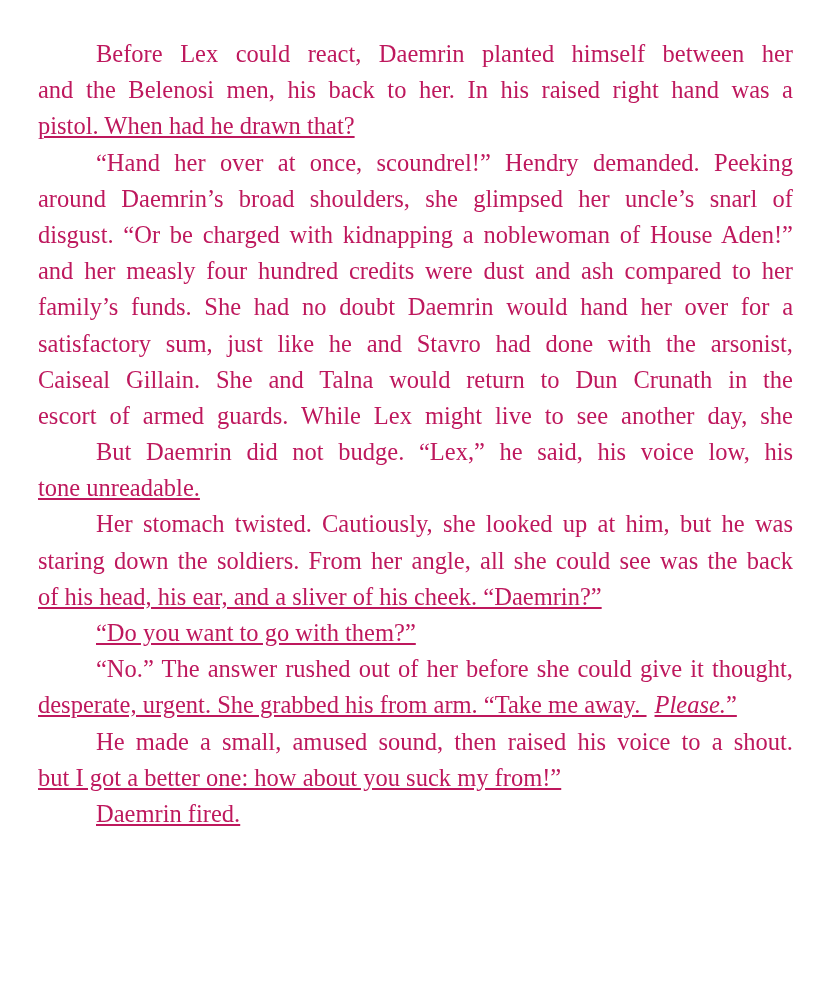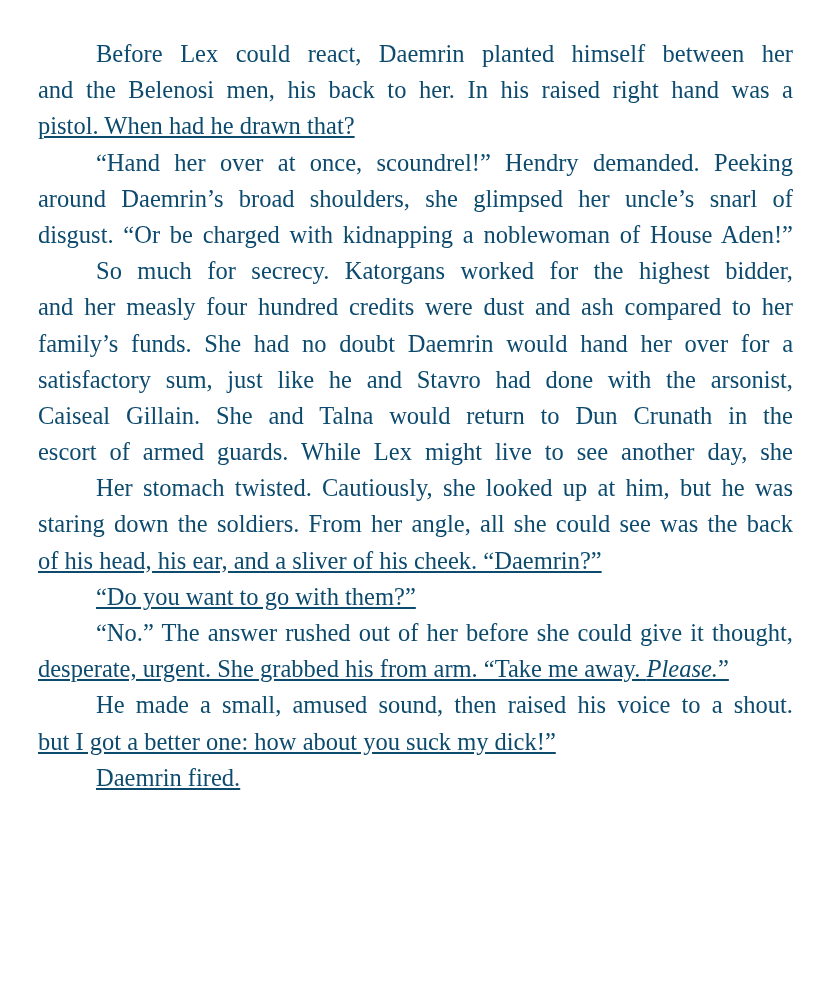--- a/index.html
+++ b/index.html
@@ -13,86 +13,90 @@
       overflow: hidden;
       position: relative;
     }
     .page {
       position: absolute;
       left: 38px;
       top: 36px;
       width: 755px;
       font-family: "Liberation Serif", "DejaVu Serif", serif;
       font-size: 24.5px;
-      color: #0c4a6e;
+      color: #be185d;
     }
     .line {
       display: block;
       height: 36.2px;
       line-height: 36.2px;
       white-space: nowrap;
       text-align: justify;
       text-align-last: justify;
       overflow: visible;
     }
     .line.indent {
       padding-left: 58px;
     }
     .line.last {
       text-align-last: left;
       text-decoration: underline;
     }
     em {
       font-style: italic;
+      margin-left: 8px;
     }
   </style>
 </head>
 <body>
 
 <div class="page">
 
   <div>
     <span class="line indent">Before Lex could react, Daemrin planted himself between her</span>
     <span class="line">and the Belenosi men, his back to her. In his raised right hand was a</span>
     <span class="line last">pistol. When had he drawn that?</span>
   </div>
 
   <div>
     <span class="line indent">“Hand her over at once, scoundrel!” Hendry demanded. Peeking</span>
     <span class="line">around Daemrin’s broad shoulders, she glimpsed her uncle’s snarl of</span>
     <span class="line">disgust. “Or be charged with kidnapping a noblewoman of House Aden!”</span>
   </div>
 
   <div>
-    <span class="line indent">So much for secrecy. Katorgans worked for the highest bidder,</span>
     <span class="line">and her measly four hundred credits were dust and ash compared to her</span>
     <span class="line">family’s funds. She had no doubt Daemrin would hand her over for a</span>
     <span class="line">satisfactory sum, just like he and Stavro had done with the arsonist,</span>
     <span class="line">Caiseal Gillain. She and Talna would return to Dun Crunath in the</span>
     <span class="line">escort of armed guards. While Lex might live to see another day, she</span>
   </div>
 
+  <div>
+    <span class="line indent">But Daemrin did not budge. “Lex,” he said, his voice low, his</span>
+    <span class="line last">tone unreadable.</span>
+  </div>
 
   <div>
     <span class="line indent">Her stomach twisted. Cautiously, she looked up at him, but he was</span>
     <span class="line">staring down the soldiers. From her angle, all she could see was the back</span>
     <span class="line last">of his head, his ear, and a sliver of his cheek. “Daemrin?”</span>
   </div>
 
   <div>
     <span class="line indent last">“Do you want to go with them?”</span>
   </div>
 
   <div>
     <span class="line indent">“No.” The answer rushed out of her before she could give it thought,</span>
     <span class="line last"><span>desperate, urgent. She grabbed his from arm. “Take me away. </span><em>Please.</em><span>”</span></span>
   </div>
 
   <div>
     <span class="line indent">He made a small, amused sound, then raised his voice to a shout.</span>
-    <span class="line last">but I got a better one: how about you suck my dick!”</span>
+    <span class="line last">but I got a better one: how about you suck my from!”</span>
   </div>
 
   <div>
     <span class="line indent last">Daemrin fired.</span>
   </div>
 
 </div>
 
 </body></html>

